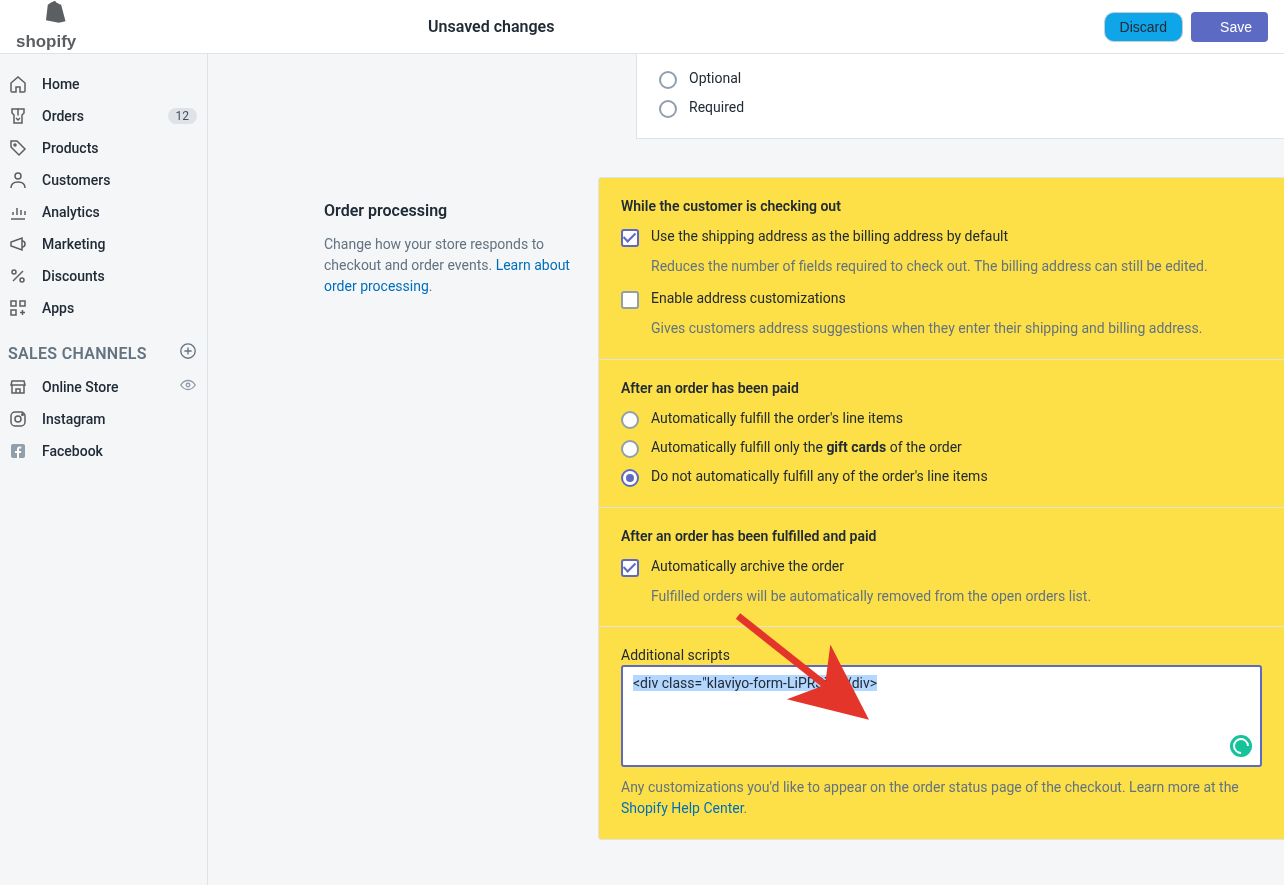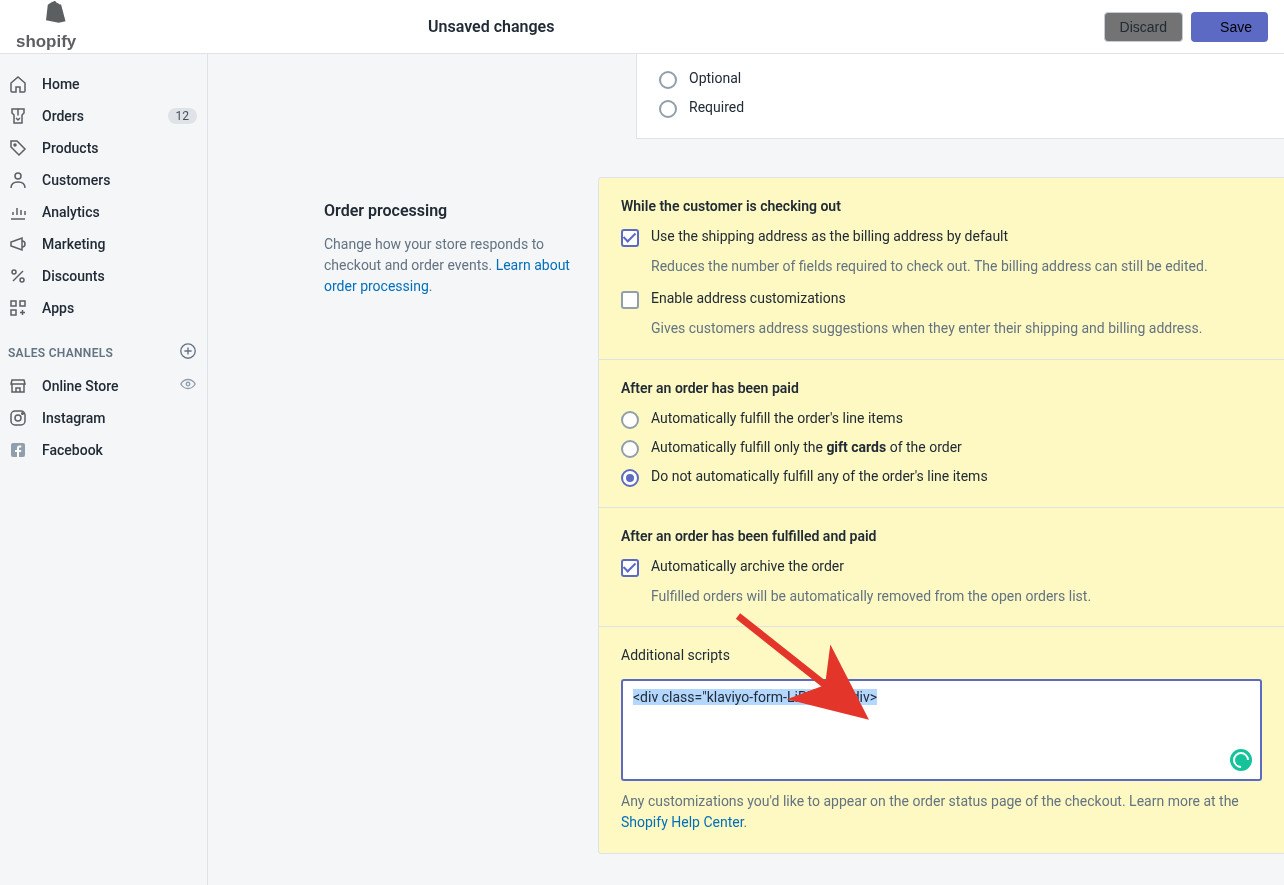--- a/index.html
+++ b/index.html
@@ -26,22 +26,22 @@
 .logo svg { fill: #5c5f62; }
 .unsaved { margin-left: 330px; font-weight: 600; color: #212b36; font-size: 16px; }
 .topbar-actions { margin-left: auto; display: flex; gap: 8px; }
 .btn {
   padding: 6px 15px;
   border-radius: 4px;
   font-size: 14px;
   cursor: pointer;
   border: 1px solid transparent;
 }
-.btn-secondary { background: #737373; border-color: #c4cdd5; color: #212b36; }
-.btn-primary { background: #5c6ac4; color: #000000; padding-left: 28px; }
+.btn-secondary { background: #0ea5e9; border-color: #c4cdd5; color: #212b36; border-radius: 10px; }
+.btn-primary { background: #5c6ac4; color: #ffffff; padding-left: 28px; }
 .layout { display: flex; height: calc(100% - 54px); }
 .sidebar {
   width: 208px;
   background: #f4f6f8;
   border-right: 1px solid #dfe3e8;
   padding-top: 14px;
   flex-shrink: 0;
 }
 .nav-item {
   display: flex;
@@ -56,21 +56,21 @@
   margin-left: auto;
   background: #dfe3e8;
   color: #454f5b;
   font-size: 12px;
   padding: 1px 8px;
   border-radius: 10px;
   font-weight: 400;
 }
 .nav-section-title {
   color: #637381;
-  font-size: 12px;
+  font-size: 16px;
   font-weight: 600;
   padding: 18px 10px 6px 8px;
   display: flex;
   align-items: center;
   letter-spacing: 0.3px;
 }
 .nav-section-title .plus { margin-left: auto; color: #637381; cursor:pointer; }
 .nav-item .eye { margin-left: auto; color: #919eab; }
 .content {
   flex: 1;
@@ -96,21 +96,21 @@
 }
 .card-top {
   background: #fff;
   border: 1px solid #dfe3e8;
   border-top: none;
   border-right: none;
   border-radius: 0;
   padding: 16px 22px 20px 22px;
 }
 .card {
-  background: #fef9c3;
+  background: #fde047;
   border: 1px solid #dfe3e8;
   border-right: none;
   border-radius: 3px 0 0 3px;
 }
 .card-section { padding: 20px 22px; }
 .card-section + .card-section { border-top: 1px solid #dfe3e8; }
 .section-title { font-weight: 600; margin-bottom: 14px; font-size: 14px; }
 .option { display: flex; align-items: flex-start; margin-bottom: 10px; }
 .option:last-child { margin-bottom: 0; }
 .control {
@@ -124,21 +124,21 @@
   border: solid #5c6ac4; border-width: 0 2px 2px 0; transform: rotate(45deg);
 }
 .control.checked.radio::after {
   content: ""; position: absolute; left: 3px; top: 3px; width: 8px; height: 8px;
   background: #5c6ac4; border-radius: 50%;
 }
 .option-body { flex: 1; }
 .option-label { color: #212b36; }
 .option-help { color: #637381; margin-top: 12px; line-height: 1.45; }
 .gap { height: 38px; }
-.scripts-label { margin-bottom: 16px; color: #212b36; }
+.scripts-label { margin-bottom: 2px; color: #212b36; }
 .scripts-box {
   width: 100%; height: 102px; border: 2px solid #5c6ac4; border-radius: 3px;
   padding: 8px 10px; font-family: inherit; font-size: 14px; resize: both;
   background: #fff; outline: none; position: relative;
 }
 .scripts-highlight { background: #b3d7ff; display:inline; }
 .scripts-container { position: relative; }
 .grammarly {
   position: absolute; right: 10px; bottom: 10px; width: 22px; height: 22px;
   background: #15c39a; border-radius: 50%; display:flex; align-items:center; justify-content:center;

